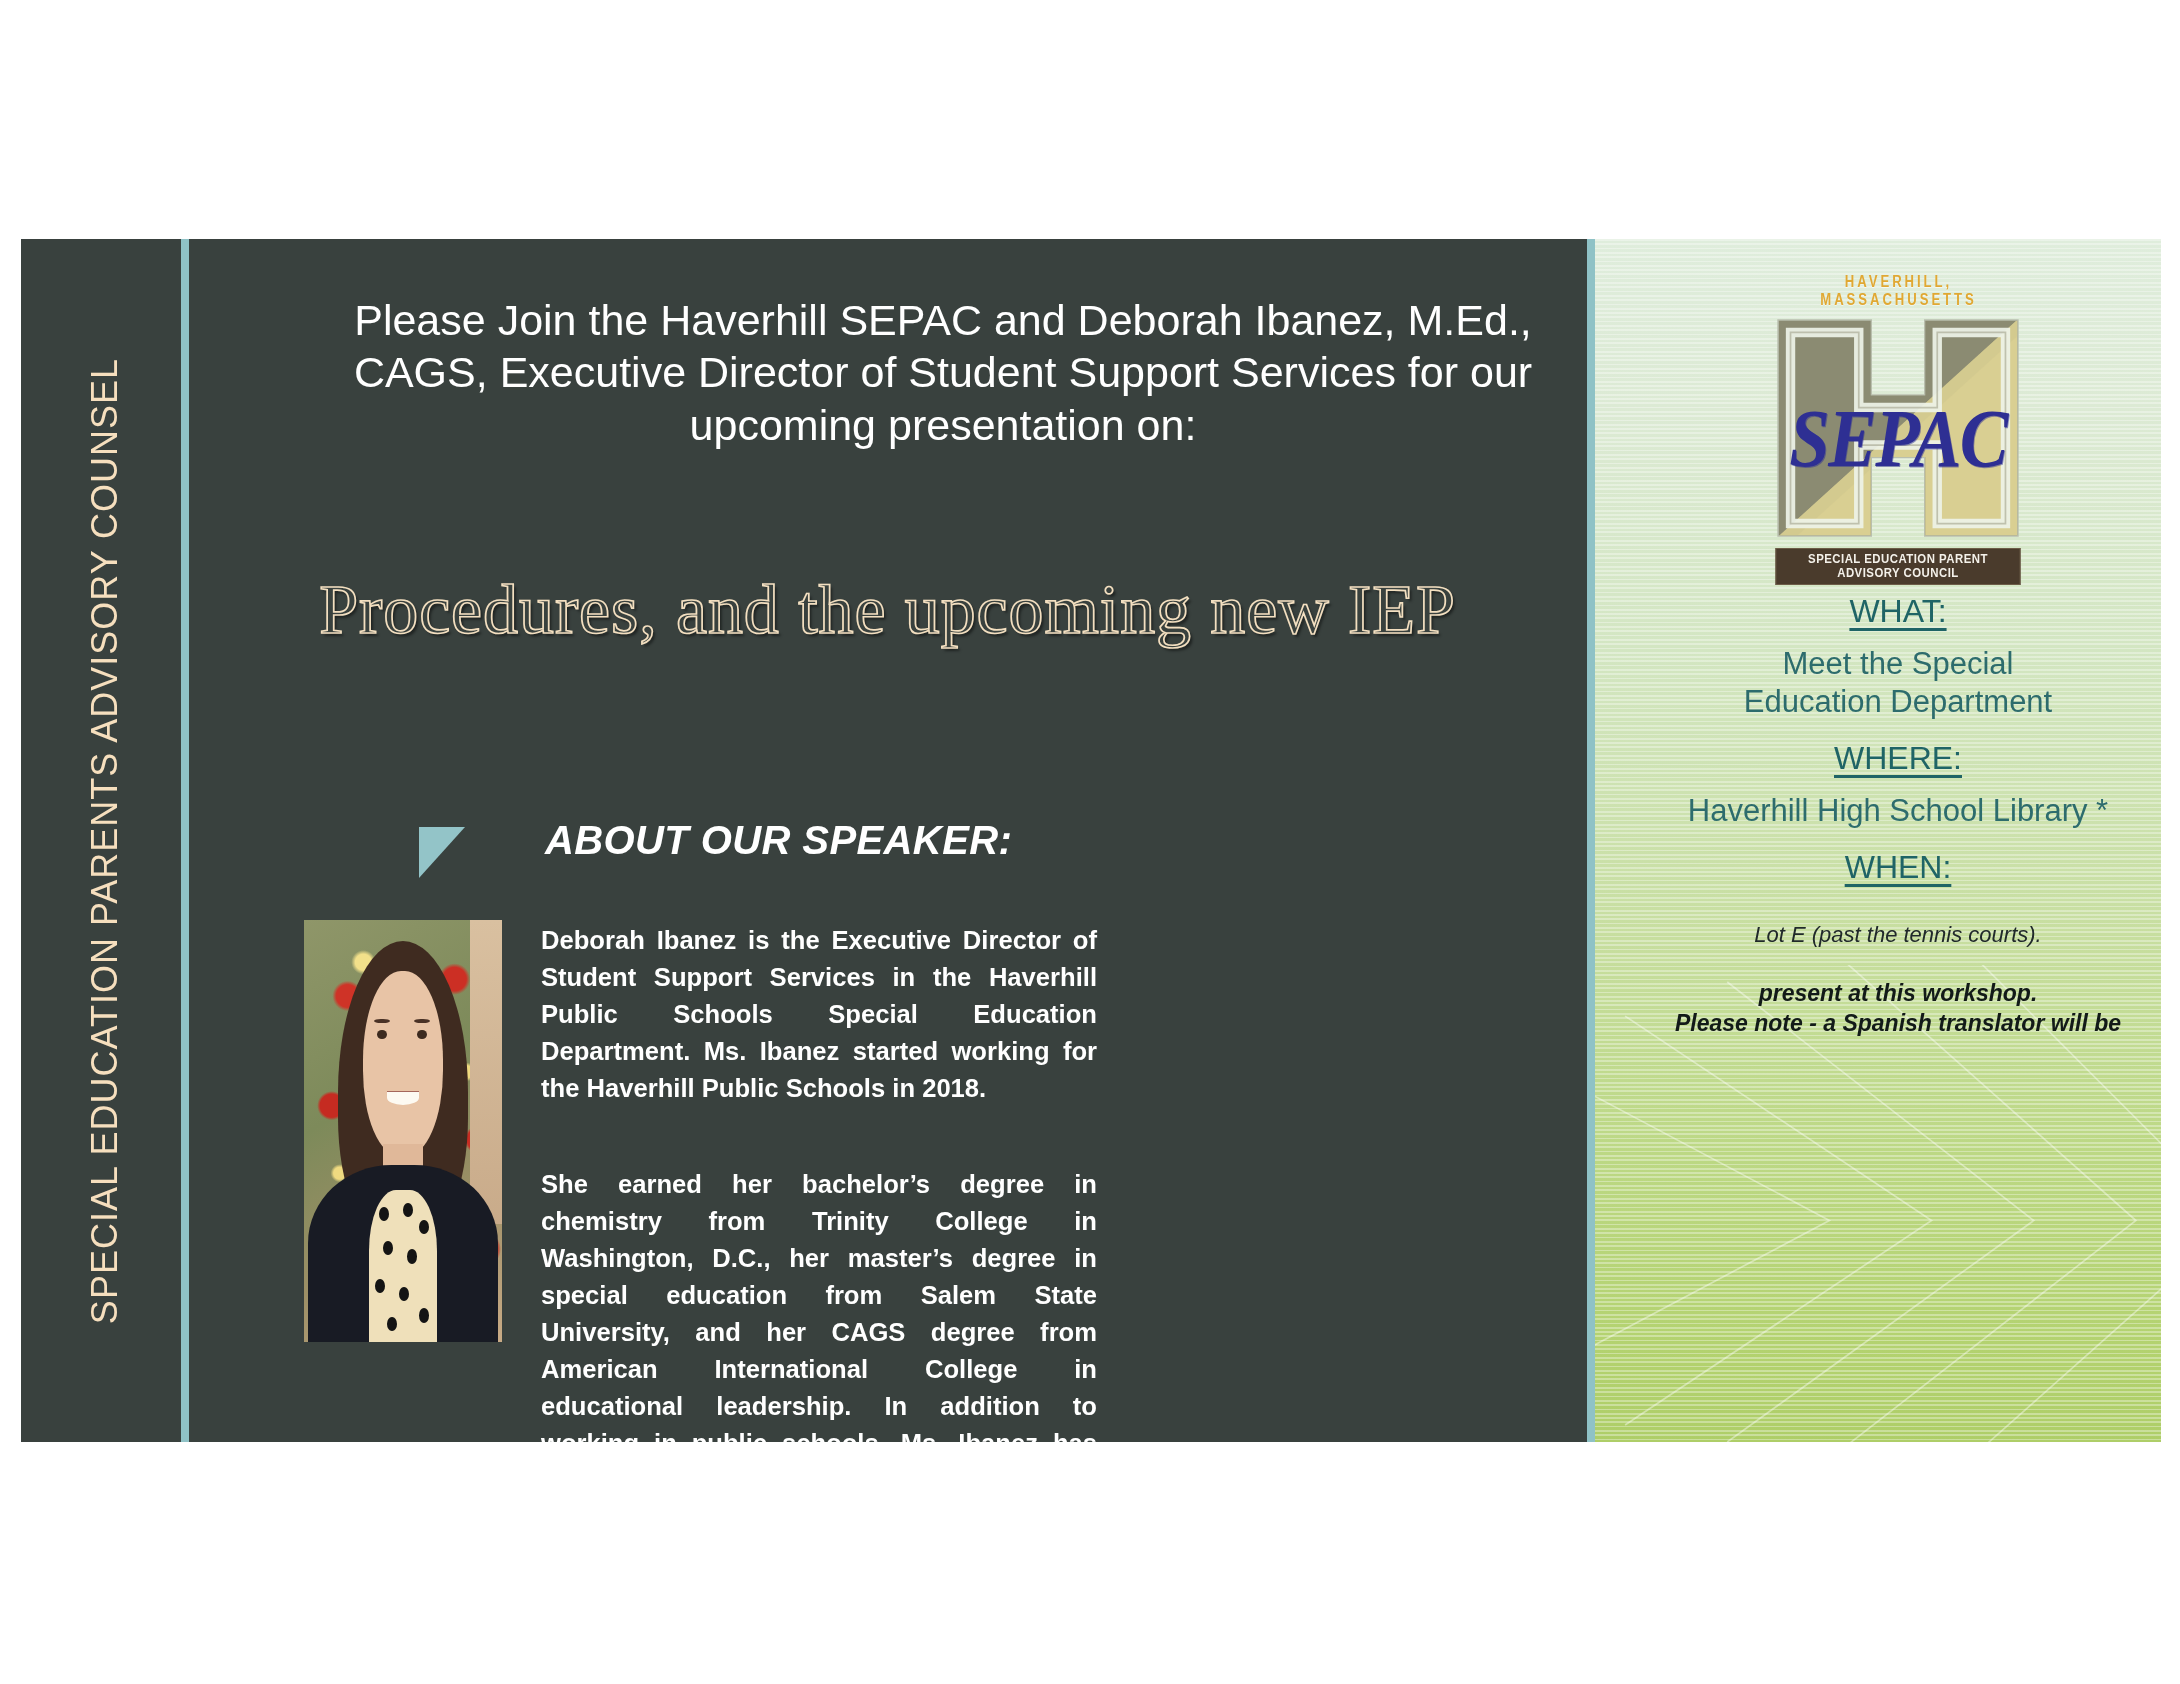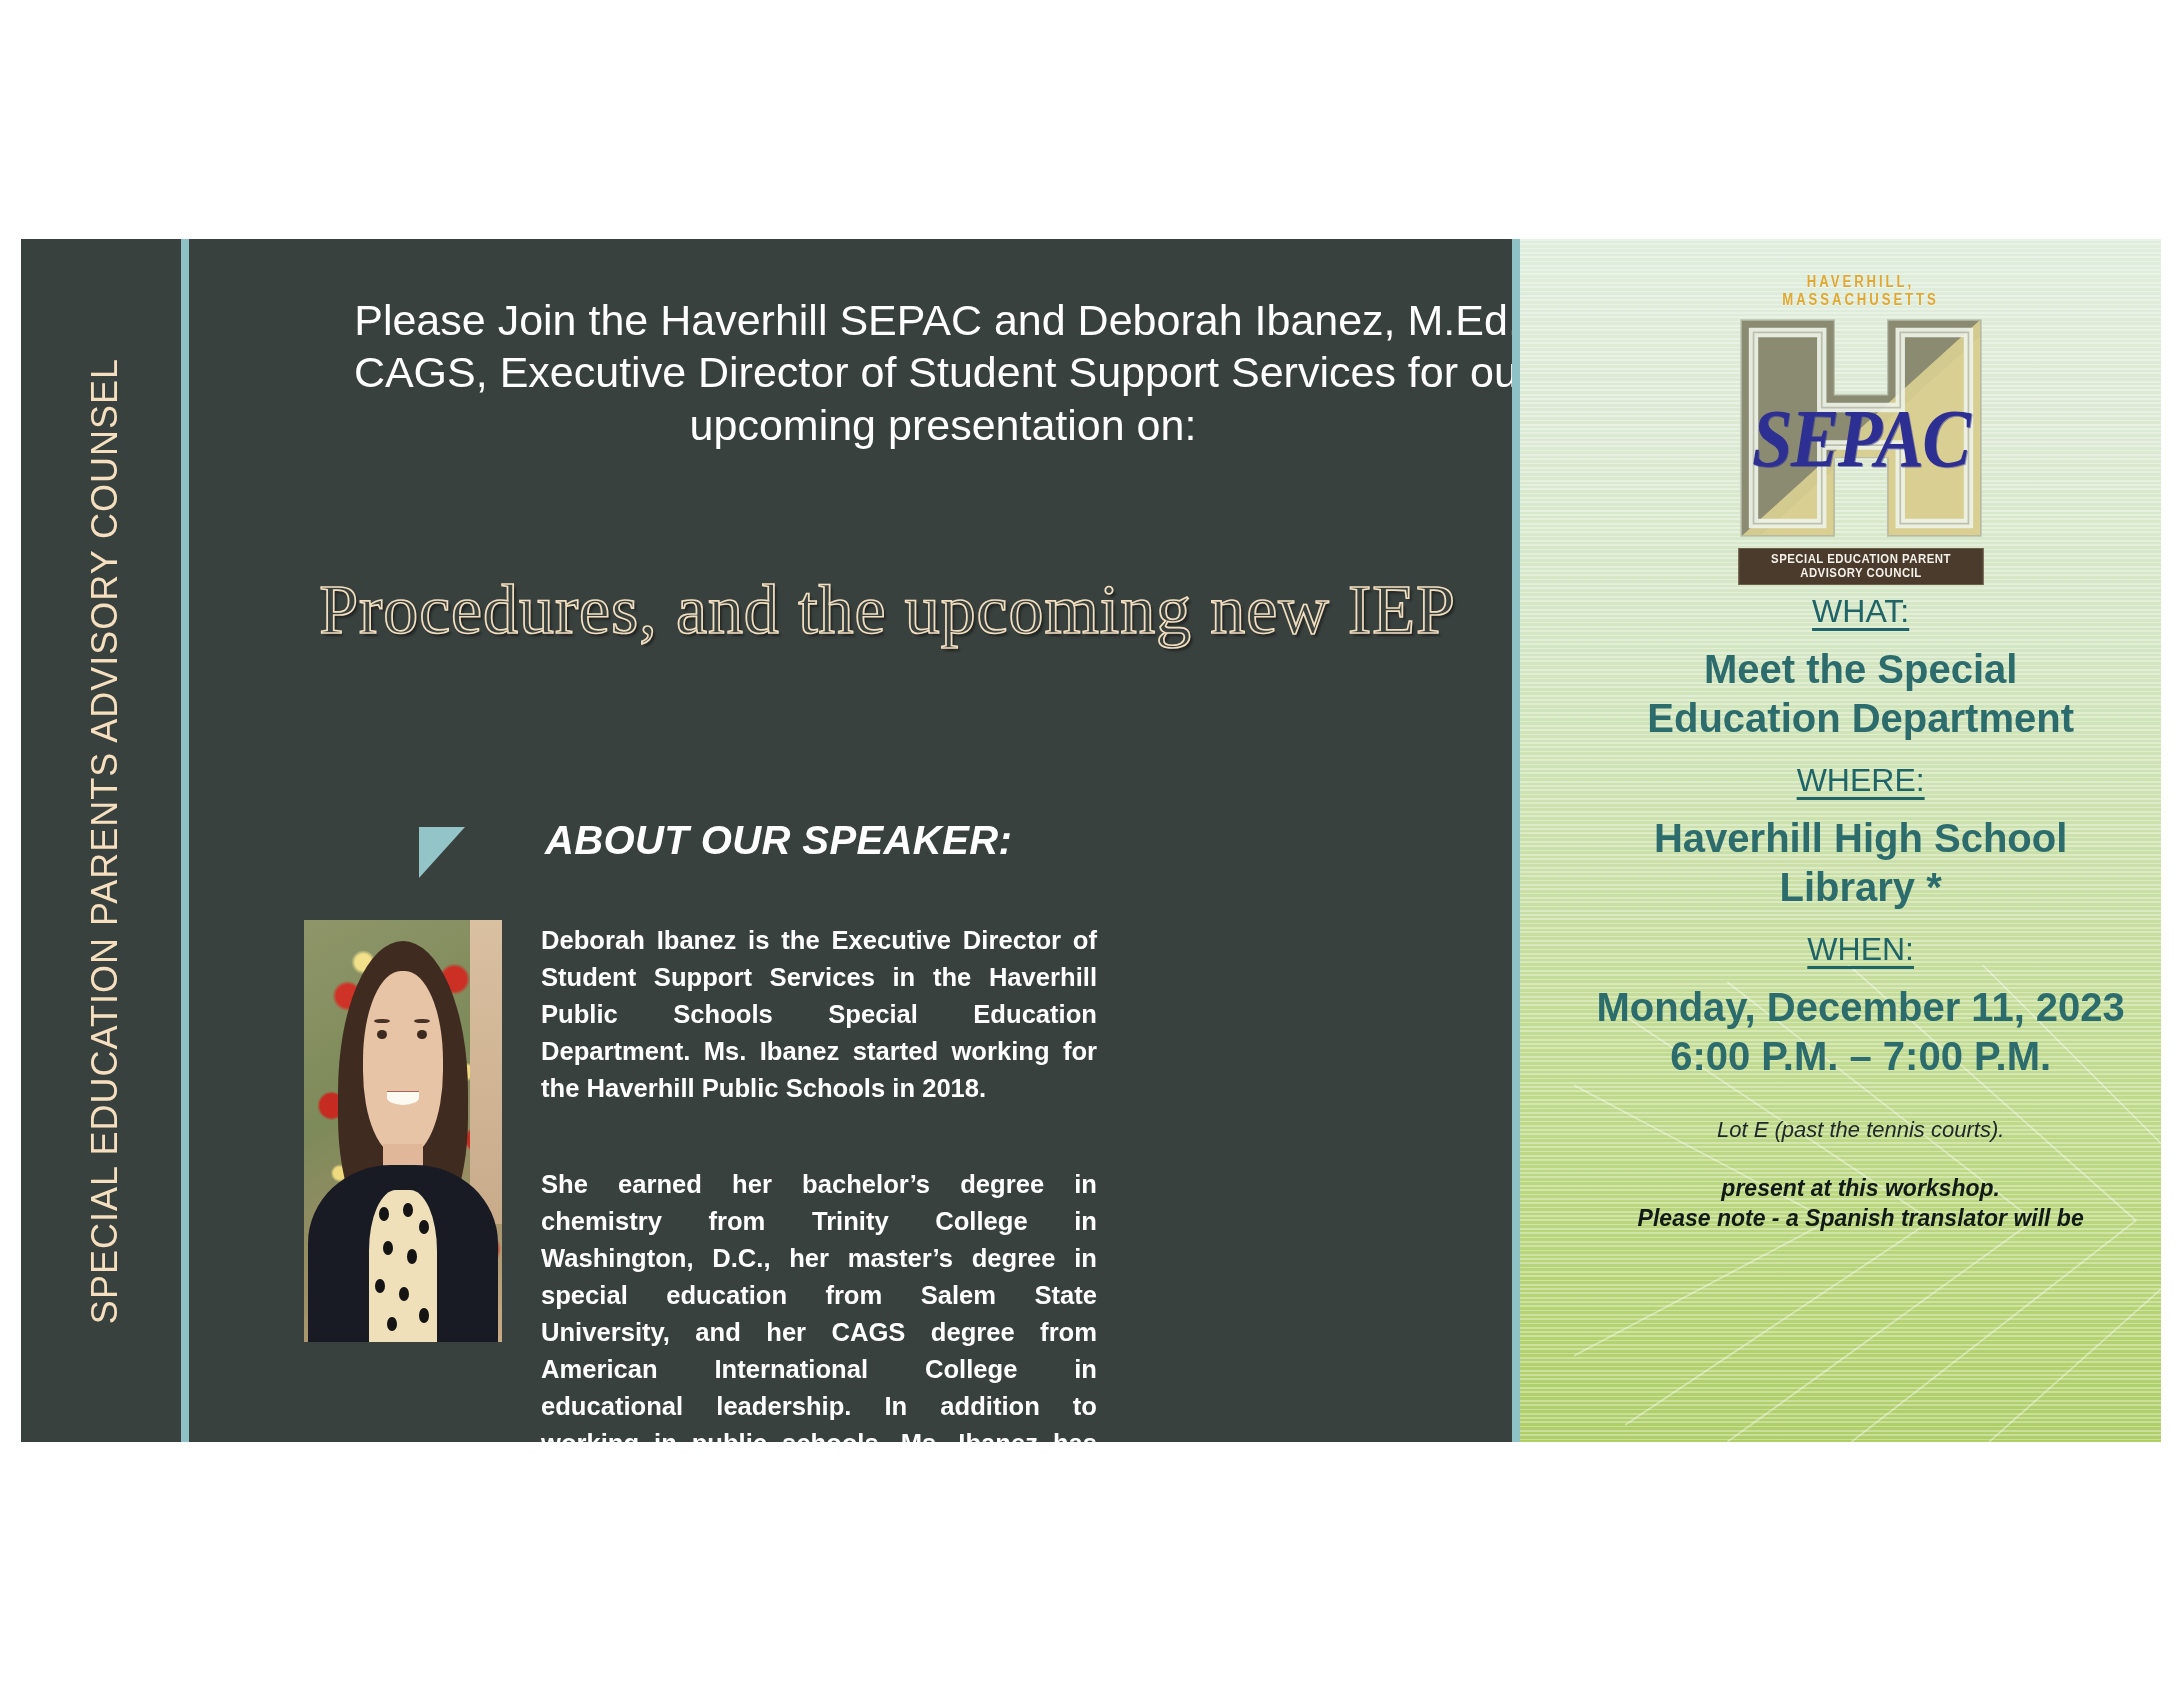--- a/index.html
+++ b/index.html
@@ -217,23 +217,23 @@
     font-size:32px;
     font-weight:normal;
     text-decoration:underline;
     text-underline-offset:6px;
     text-decoration-thickness:3.4px;
     margin:22px 0 15.3px;
   }
   .info-head.tight{ margin-top:19px; }
   .info-body{
     color:#2d6c6d;
-    font-size:40px;
+    font-size:31px;
     line-height:1.22;
-    font-weight:700;
+    font-weight:400;
   }
   .info-note{
     margin-top:34px;
     color:#20292a;
     font-size:22px;
     font-style:italic;
     line-height:1.32;
     font-weight:500;
   }
   .info-alert{
@@ -377,24 +377,20 @@
           <div>Meet the Special</div>
           <div>Education Department</div>
         </div>
 
         <div class="info-head tight">WHERE:</div>
         <div class="info-body">
           <div>Haverhill High School Library *</div>
         </div>
 
         <div class="info-head tight">WHEN:</div>
-        <div class="info-body">
-          <div>Monday, December 11, 2023</div>
-          <div>6:00 P.M. – 7:00 P.M.</div>
-        </div>
 
         <div class="info-note">
           <div>Lot E (past the tennis courts).</div>
         </div>
 
         <div class="info-alert">
           <div>present at this workshop.</div>
           <div>Please note - a Spanish translator will be</div>
         </div>
 

